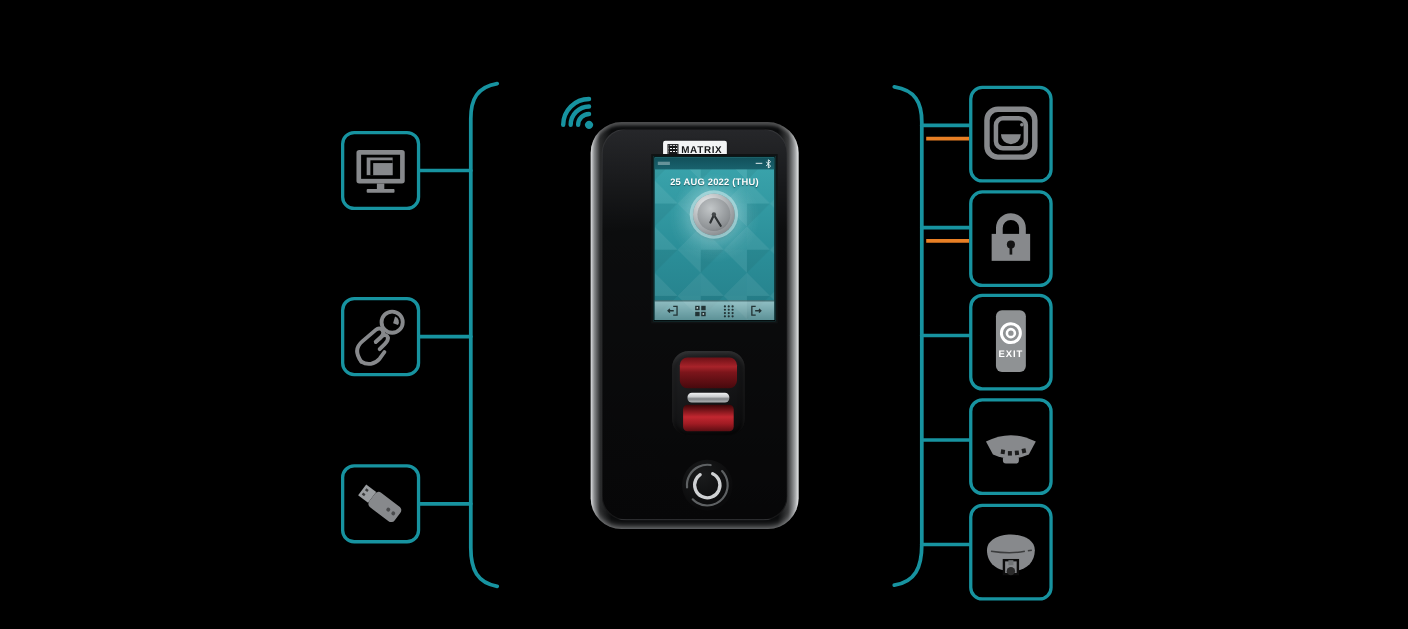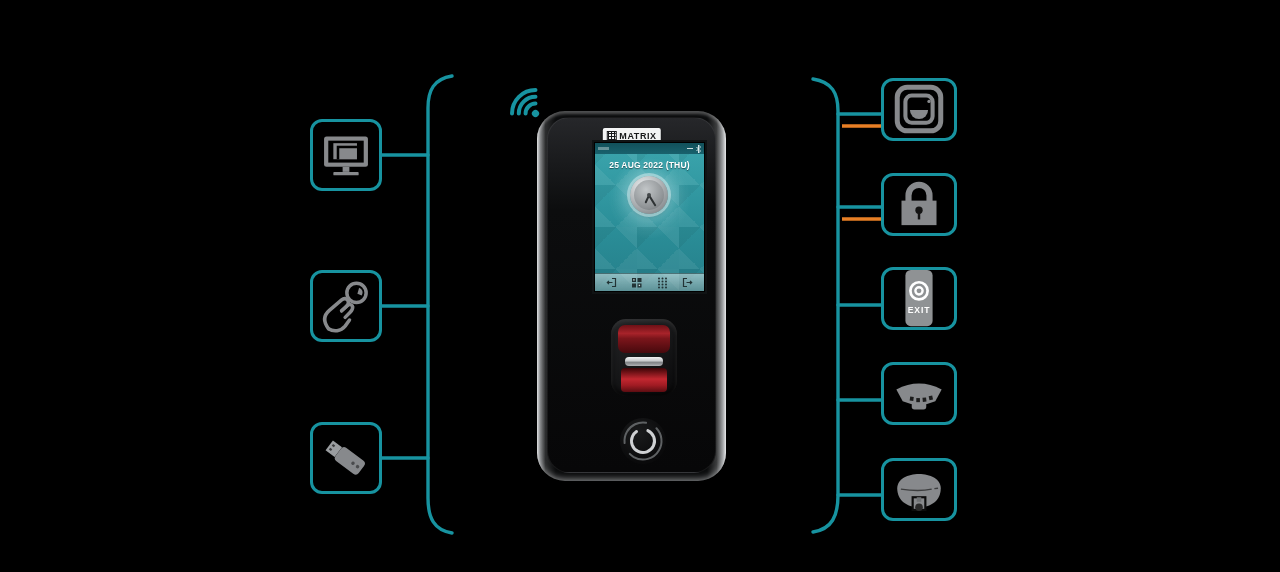--- a/index.html
+++ b/index.html
@@ -4,21 +4,21 @@
 <style>
   html,body{margin:0;padding:0;background:#000;}
   #canvas{position:relative;width:1280px;height:572px;background:#000000;overflow:hidden;
           font-family:"Liberation Sans", sans-serif;}
   
   #lines{position:absolute;left:0;top:0;width:1280px;height:572px;}
   
   .pbox{position:absolute;box-sizing:border-box;border:3.5px solid #1793a0;border-radius:12px;
         background:#000;display:flex;align-items:center;justify-content:center;}
   .lbox{left:310px;width:72px;height:72px;}
-  .rbox{left:881px;width:76px;height:63px;justify-content:center;}
+  .rbox{left:881px;width:76px;height:88px;justify-content:center;}
   
   #device{position:absolute;left:537px;top:111px;width:189px;height:370px;border-radius:28px;
     background:linear-gradient(90deg,#d9dadc 0%,#8b8d8f 1.6%,#2c2d2e 4.5%,#0b0c0d 10%,#0b0c0d 90%,#3c3d3e 95%,#a3a5a7 98.4%,#e4e5e7 100%);
     box-shadow:inset 0 3px 3px rgba(255,255,255,.28), inset 0 -4px 6px -2px rgba(225,227,229,.55);}
   #face{position:absolute;left:10px;right:10px;top:6px;bottom:8px;border-radius:22px;
     background:linear-gradient(180deg,#26272a 0%,#0c0d0e 26%,#070708 100%);
     border:1px solid rgba(255,255,255,.07);}
   #logo{position:absolute;left:50%;top:10px;transform:translateX(-50%);height:14px;
     background:#f3f4f5;border-radius:2px;display:flex;align-items:center;gap:3px;padding:1px 4px;
     box-shadow:0 1px 2px rgba(0,0,0,.6);}

